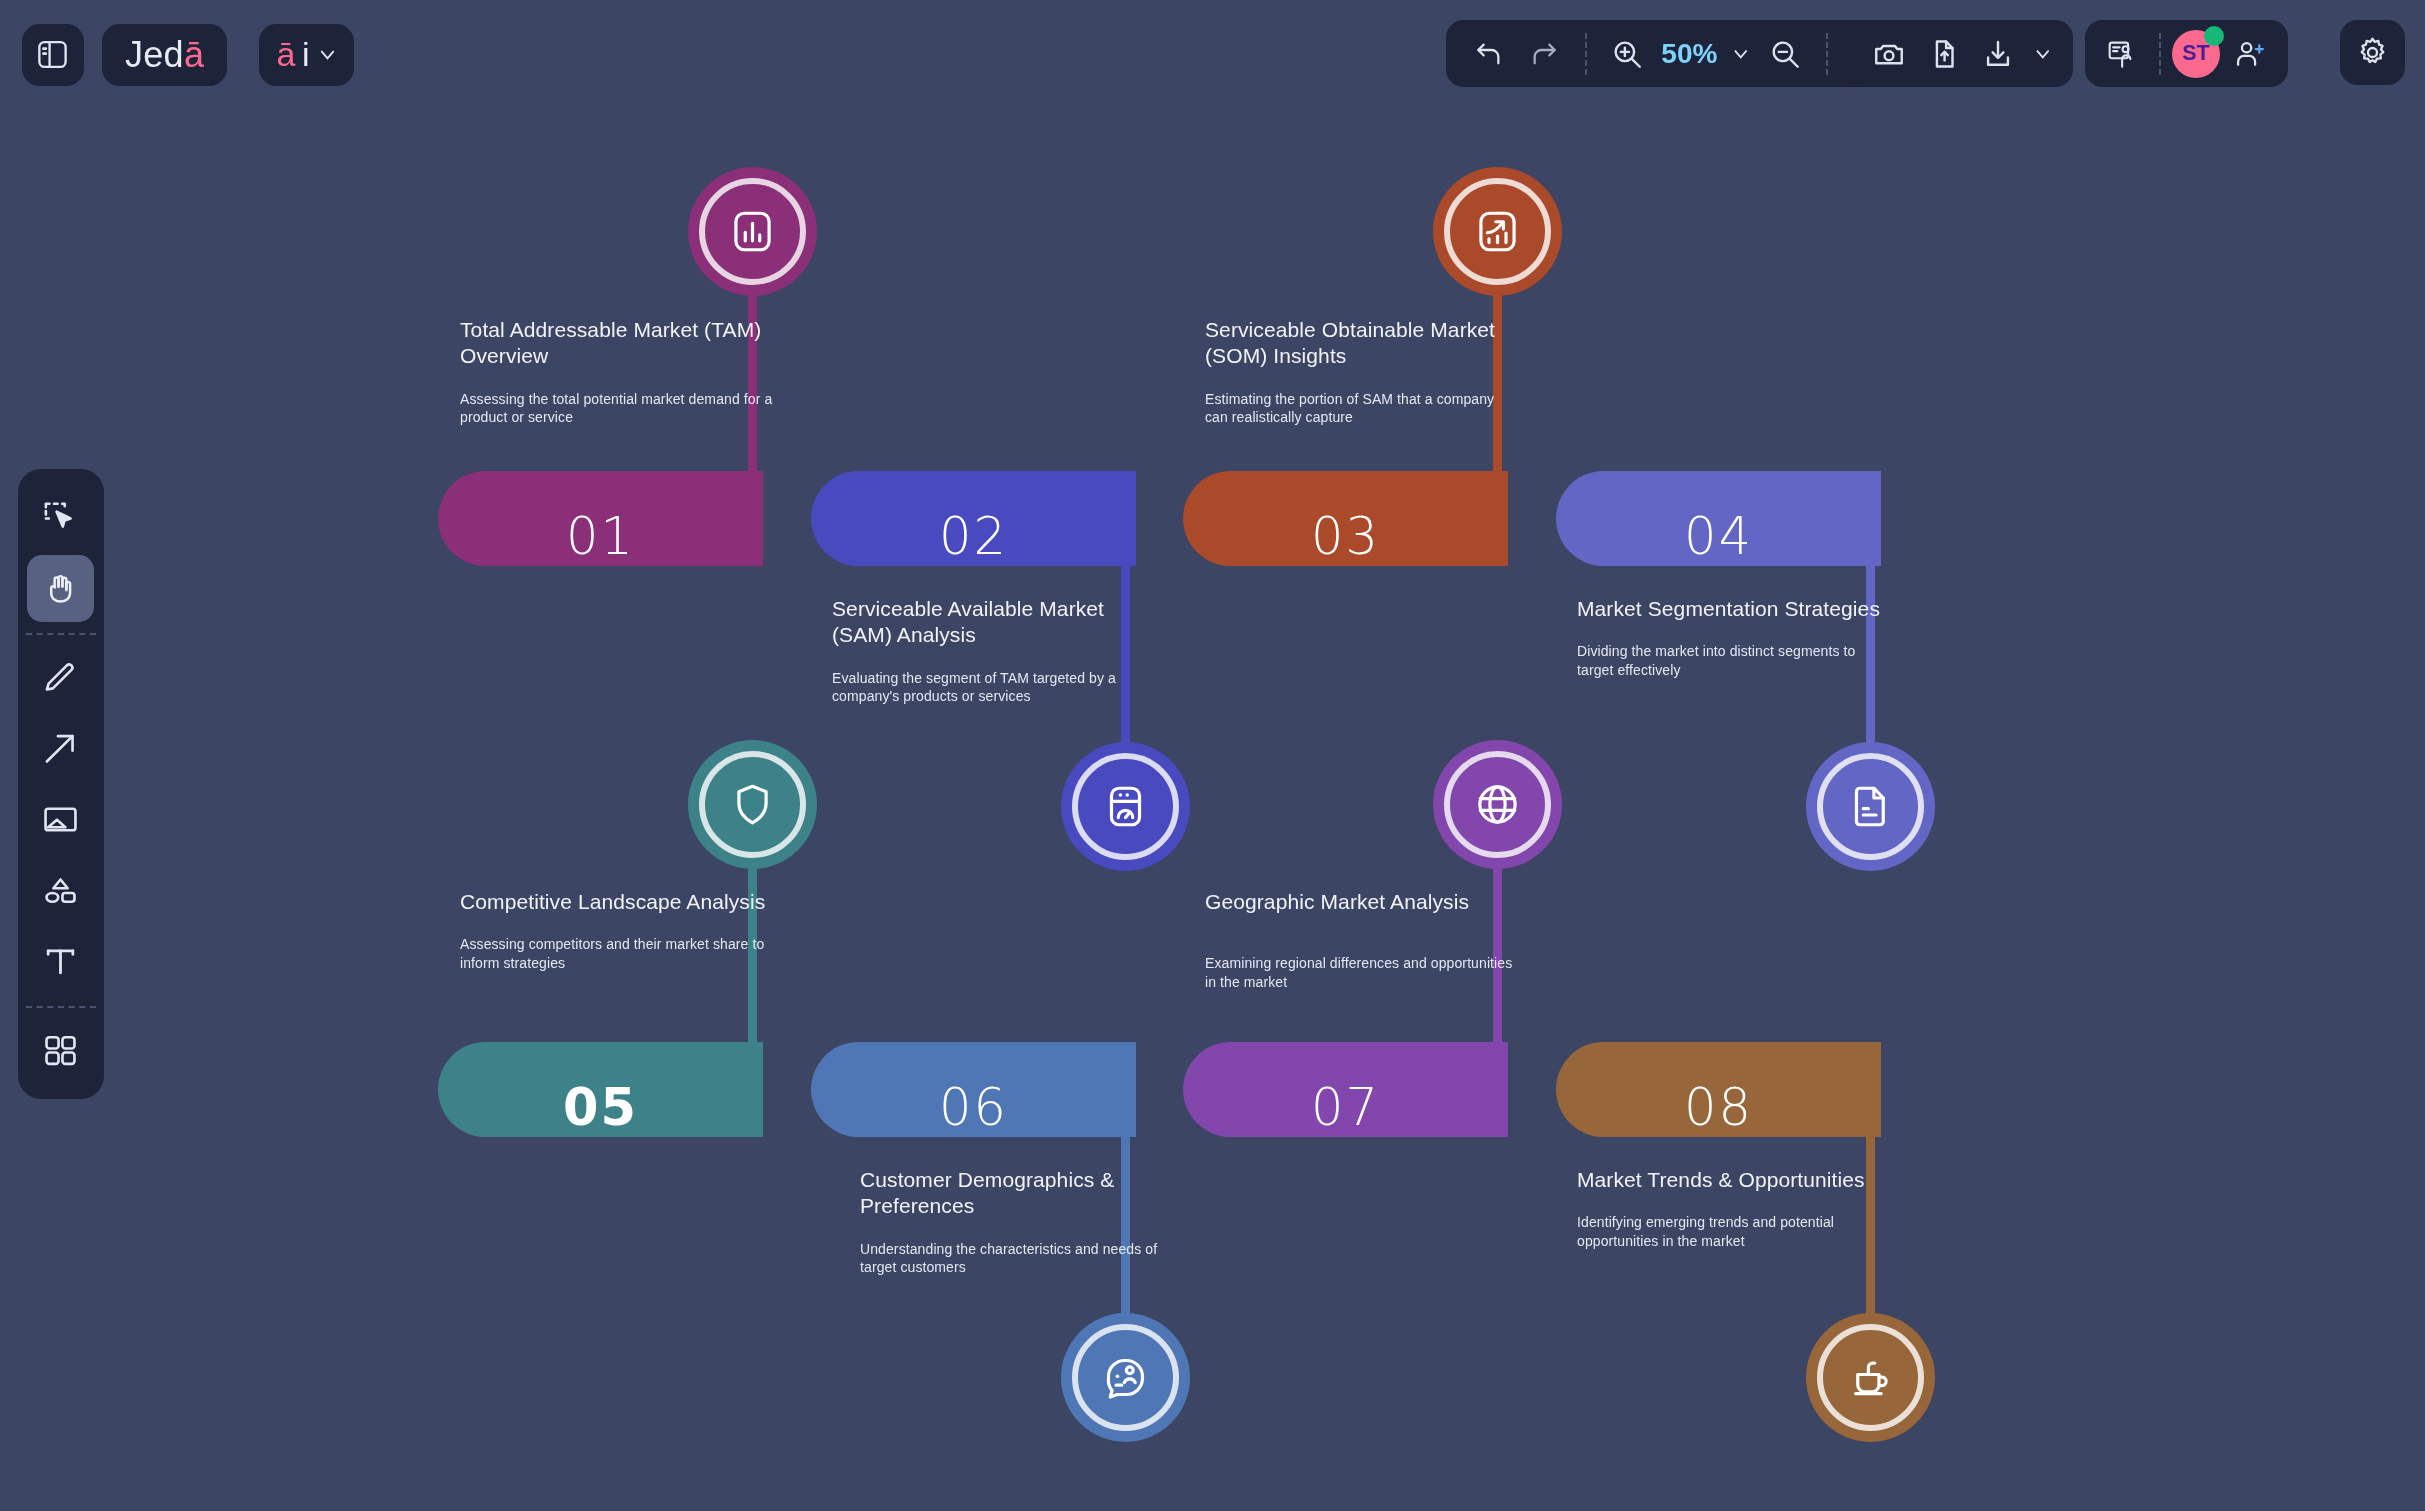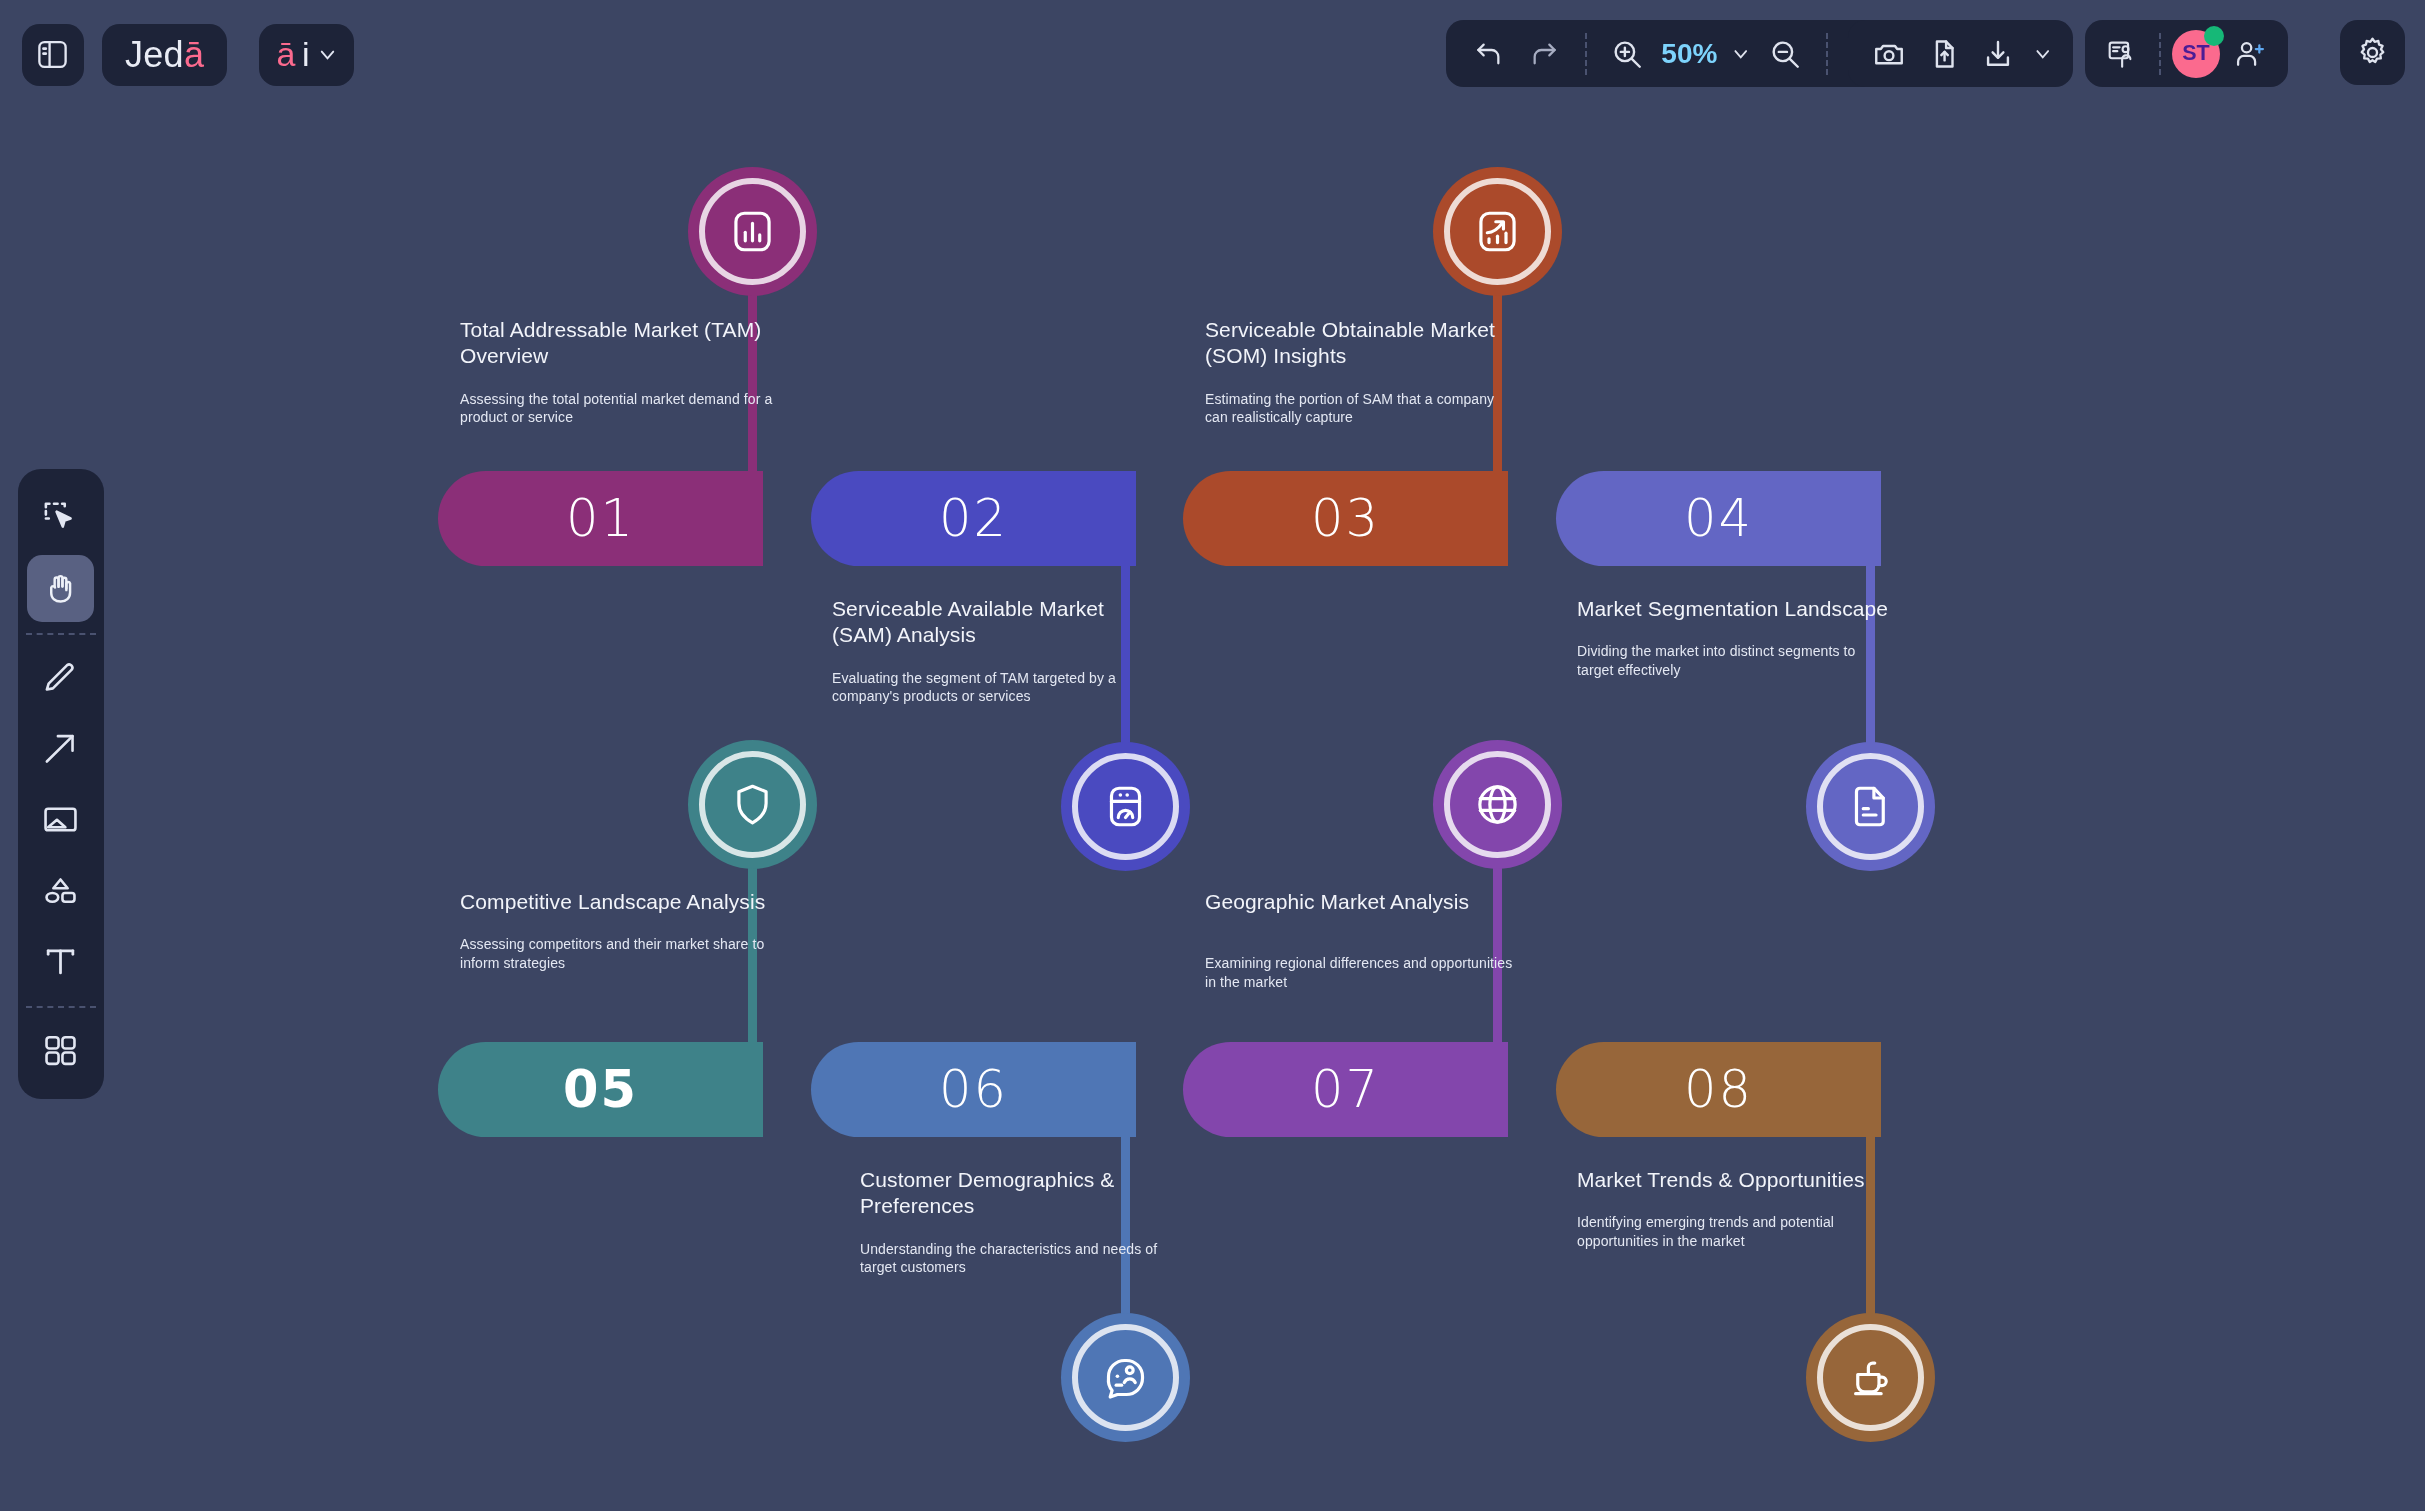--- a/index.html
+++ b/index.html
@@ -81,21 +81,21 @@
 
   .node { position: absolute; }
 
   
   .stem { position: absolute; width: 9.4px; }
 
   
   .numbar {
     position: absolute; height: 95px; width: 325px;
     border-radius: 48px 0 0 48px;
-    display: flex; align-items: center; justify-content: center;
+    display: flex; align-items: flex-end; justify-content: center;
     color: #ffffff; font-size: 51px; letter-spacing: 2px;
     font-family: "DejaVu Sans", sans-serif; font-weight: 300;
   }
 
   
   .badge {
     position: absolute; width: 129px; height: 129px; border-radius: 50%;
     display: flex; align-items: center; justify-content: center;
   }
   .badge .ring {
@@ -385,21 +385,21 @@
         <path d="M7 3.4h6.6L18 8V19a1.6 1.6 0 0 1-1.6 1.6H7A1.6 1.6 0 0 1 5.4 19V5A1.6 1.6 0 0 1 7 3.4z"></path>
         <path d="M13.6 3.4V8H18"></path>
           <line x1="8.6" y1="13" x2="11" y2="13"></line>
           <line x1="8.6" y1="16" x2="14.6" y2="16"></line>
       </svg>
     </div>
     <div class="numbar" style="left:1556px;top:471px;background:#6366c4;">
       <span>04</span>
     </div>
     <div class="txt" style="left:1577px;top:596px;">
-      <h3>Market Segmentation Landscape</h3>
+      <h3>Market Segmentation Strategies</h3>
       <p>Dividing the market into distinct segments to target effectively</p>
     </div>
   </div>
 
   <div class="node">
     <div class="stem" style="left:748px;top:795px;height:316px;background:#3e8289;"></div>
     <div class="badge" style="left:688px;top:740px;background:#3e8289;">
       <div class="ring"></div>
       <svg viewBox="0 0 24 24" fill="none" stroke="#ffffff" stroke-width="1.5" stroke-linecap="round" stroke-linejoin="round">
         <path d="M12 3.4l6.4 2.6v5.4c0 4.2-2.8 7.2-6.4 9.2-3.6-2-6.4-5-6.4-9.2V6z"></path>

